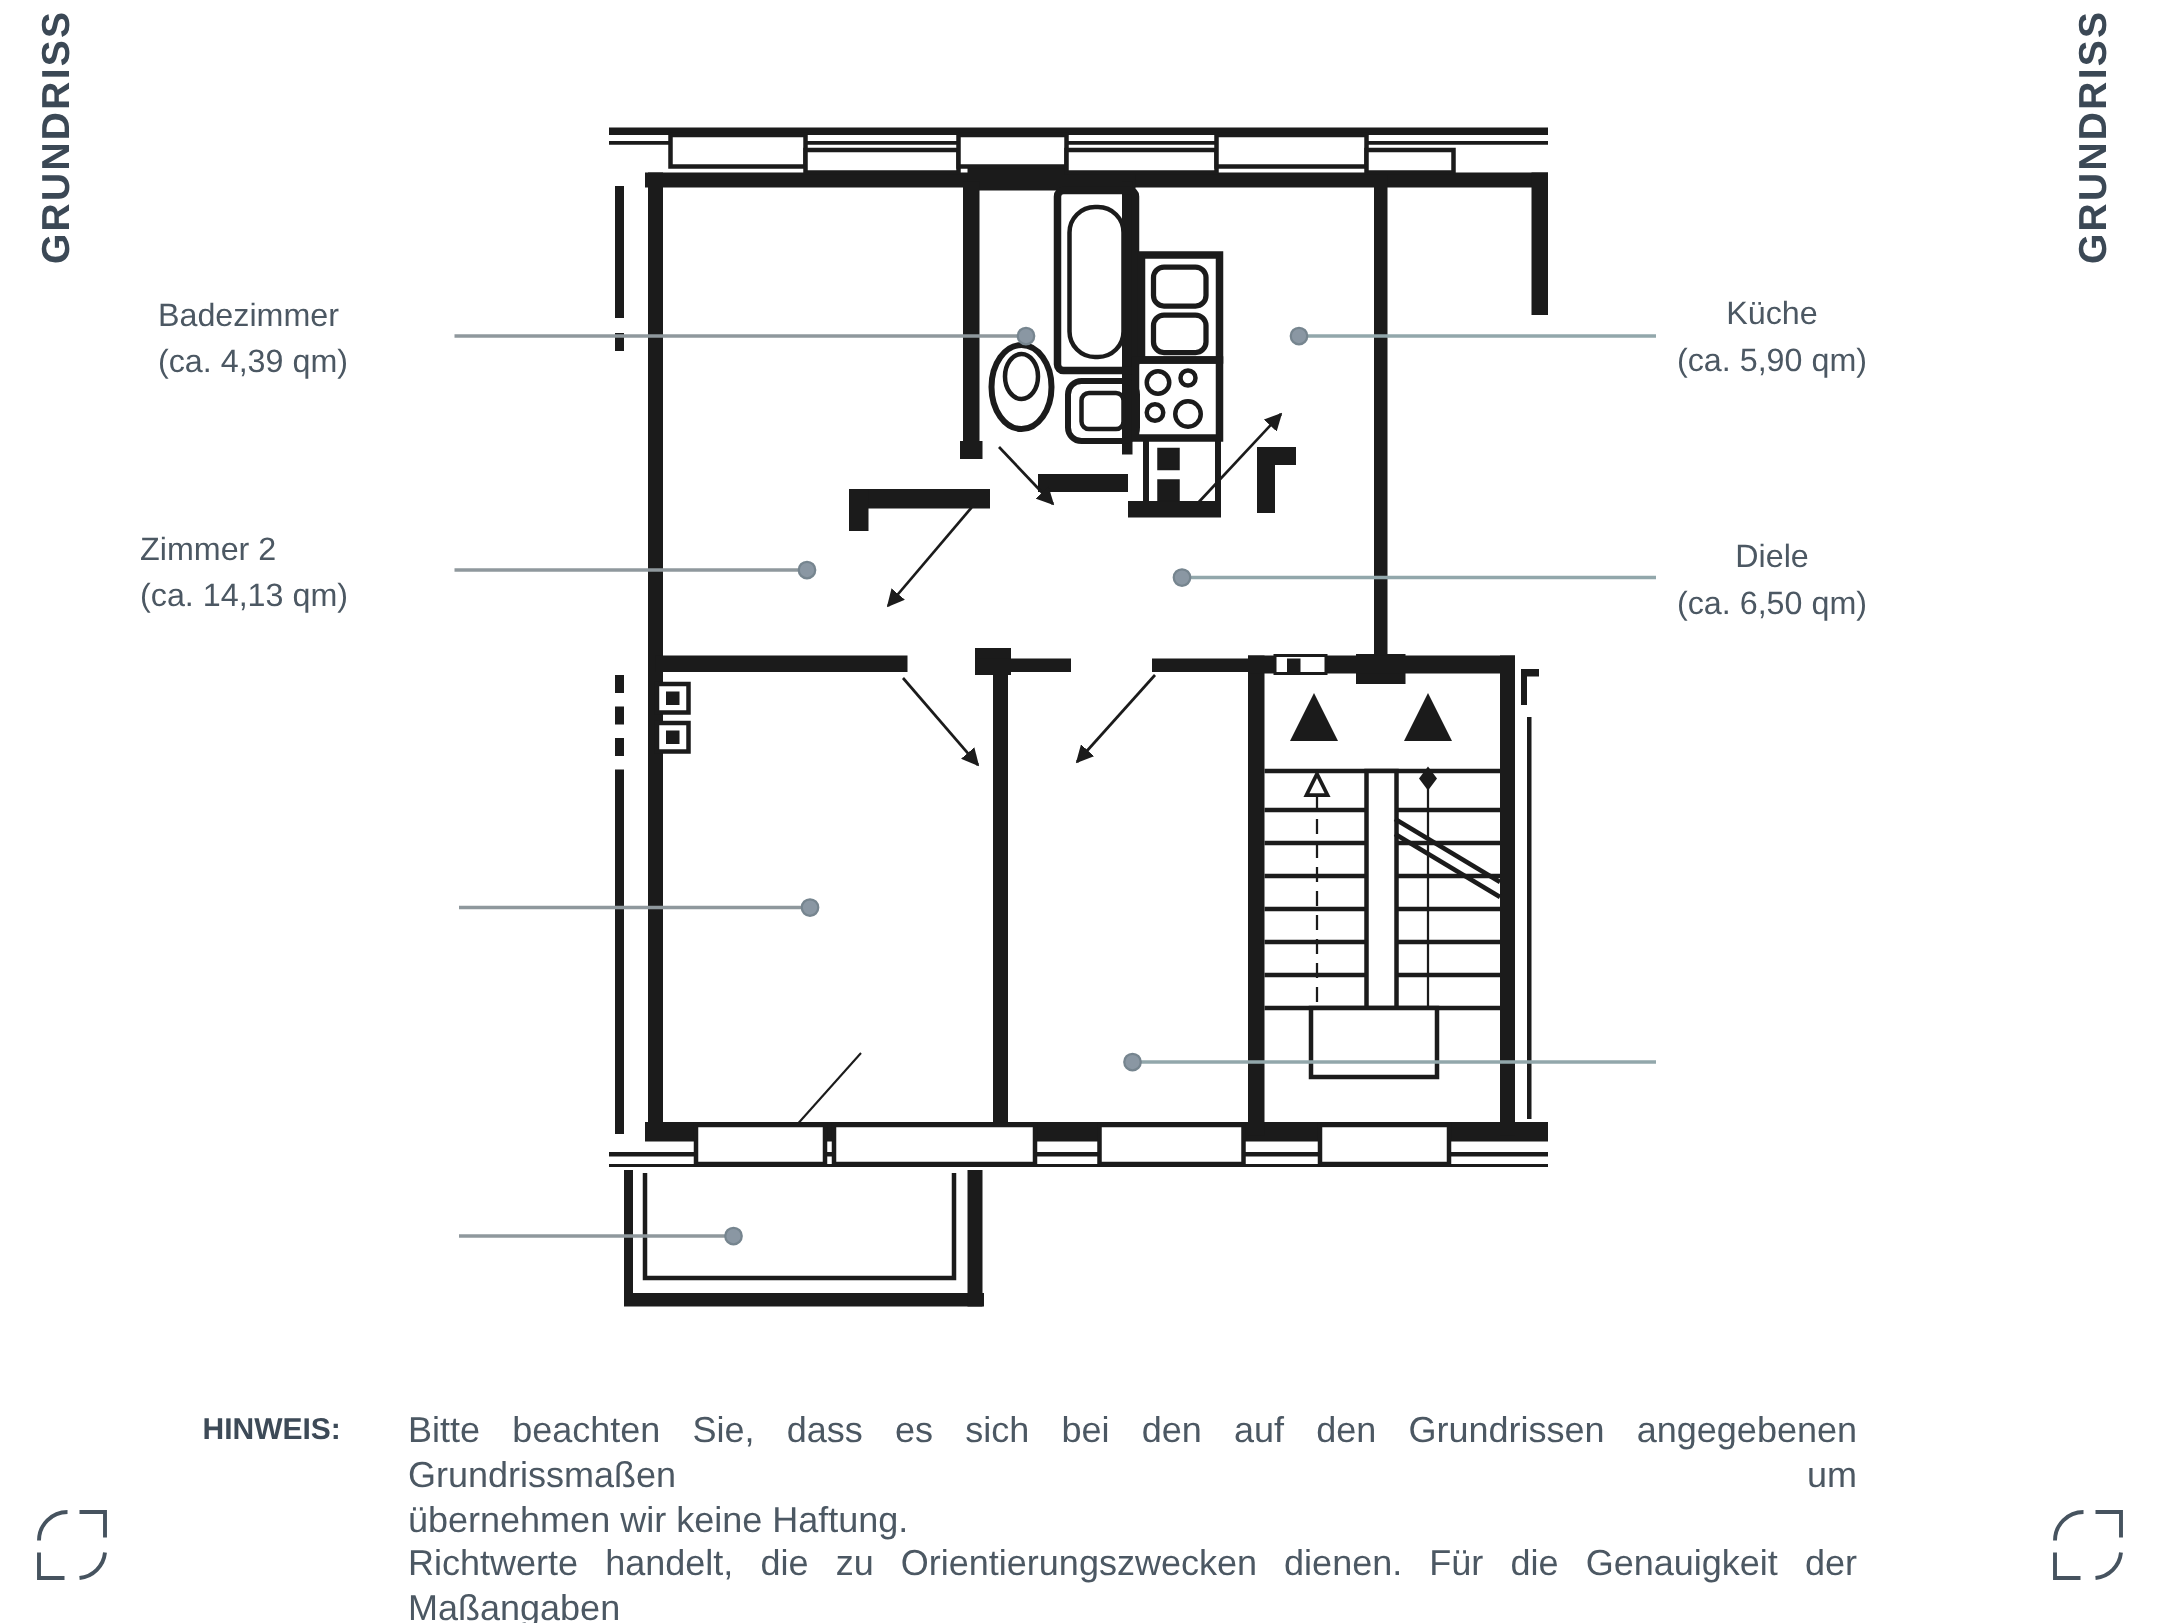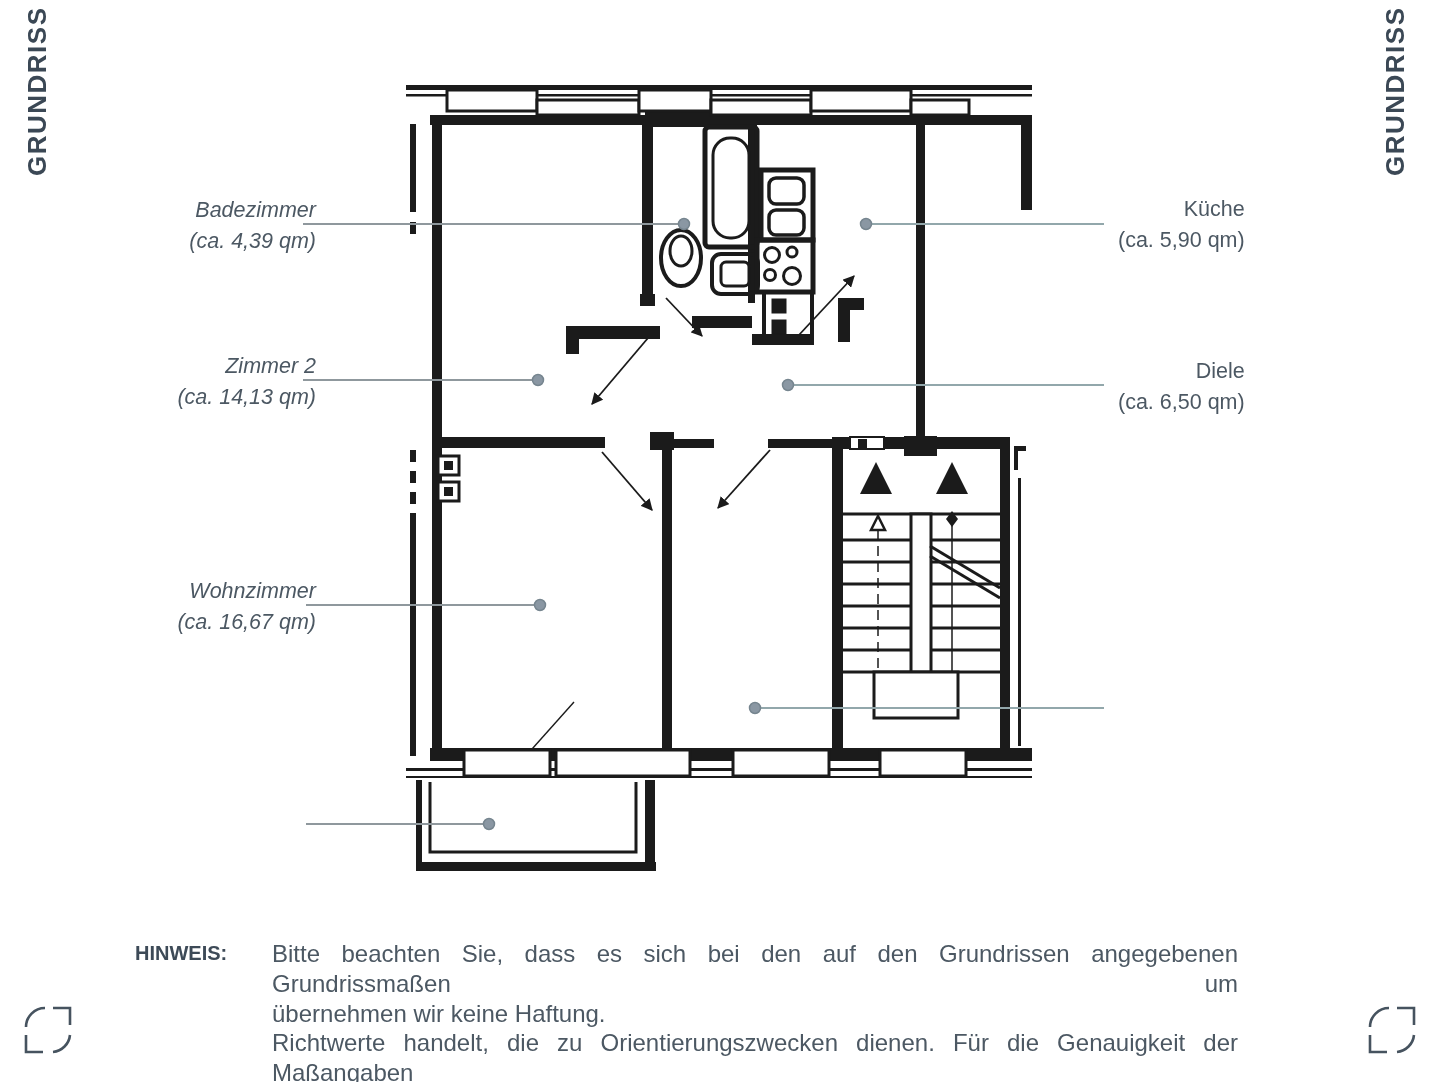--- a/index.html
+++ b/index.html
@@ -4,22 +4,22 @@
 <style>
   html,body{margin:0;padding:0;background:#ffffff;}
   .page{position:relative;width:1440px;height:1082px;background:#ffffff;overflow:hidden;
         font-family:"Liberation Sans", sans-serif;}
   .watermark{position:absolute;top:16px;height:160px;writing-mode:vertical-rl;transform:rotate(180deg);
         font-size:26px;font-weight:600;letter-spacing:1.5px;color:#3b4855;}
   .watermark.left{left:22px;}
   .watermark.right{left:1380px;}
   .plan-svg{position:absolute;left:0;top:0;}
   .label{position:absolute;line-height:31px;font-size:21.5px;color:#4c5863;}
-  .label.leftcol{right:1124px;text-align:right;font-style:italic;}
-  .label.rightcol{left:1118px;text-align:right;}
+  .label.leftcol{right:1208px;text-align:left;}
+  .label.rightcol{left:1118px;text-align:center;}
   .note-label{position:absolute;top:939px;left:135px;font-size:20px;font-weight:600;color:#3d4a57;line-height:29.5px;text-align:center;}
   .note-body{position:absolute;top:939px;left:272px;width:966px;font-size:24px;color:#4c5863;line-height:29.8px;}
   .note-line.just{text-align:justify;text-align-last:justify;}
   .corner-icon{position:absolute;width:48px;height:48px;}
   .corner-icon.left{left:24px;top:1006px;}
   .corner-icon.right{left:1368px;top:1006px;}
 </style>
 </head>
 <body>
 
@@ -196,24 +196,20 @@
   </svg>
 
   <div class="label leftcol" style="top:195px">
     <div>Badezimmer</div>
     <div>(ca. 4,39 qm)</div>
   </div>
   <div class="label leftcol" style="top:351px">
     <div>Zimmer 2</div>
     <div>(ca. 14,13 qm)</div>
   </div>
-  <div class="label leftcol" style="top:576px">
-    <div>Wohnzimmer</div>
-    <div>(ca. 16,67 qm)</div>
-  </div>
 
   <div class="label rightcol" style="top:194px">
     <div>Küche</div>
     <div>(ca. 5,90 qm)</div>
   </div>
   <div class="label rightcol" style="top:356px">
     <div>Diele</div>
     <div>(ca. 6,50 qm)</div>
   </div>
 

